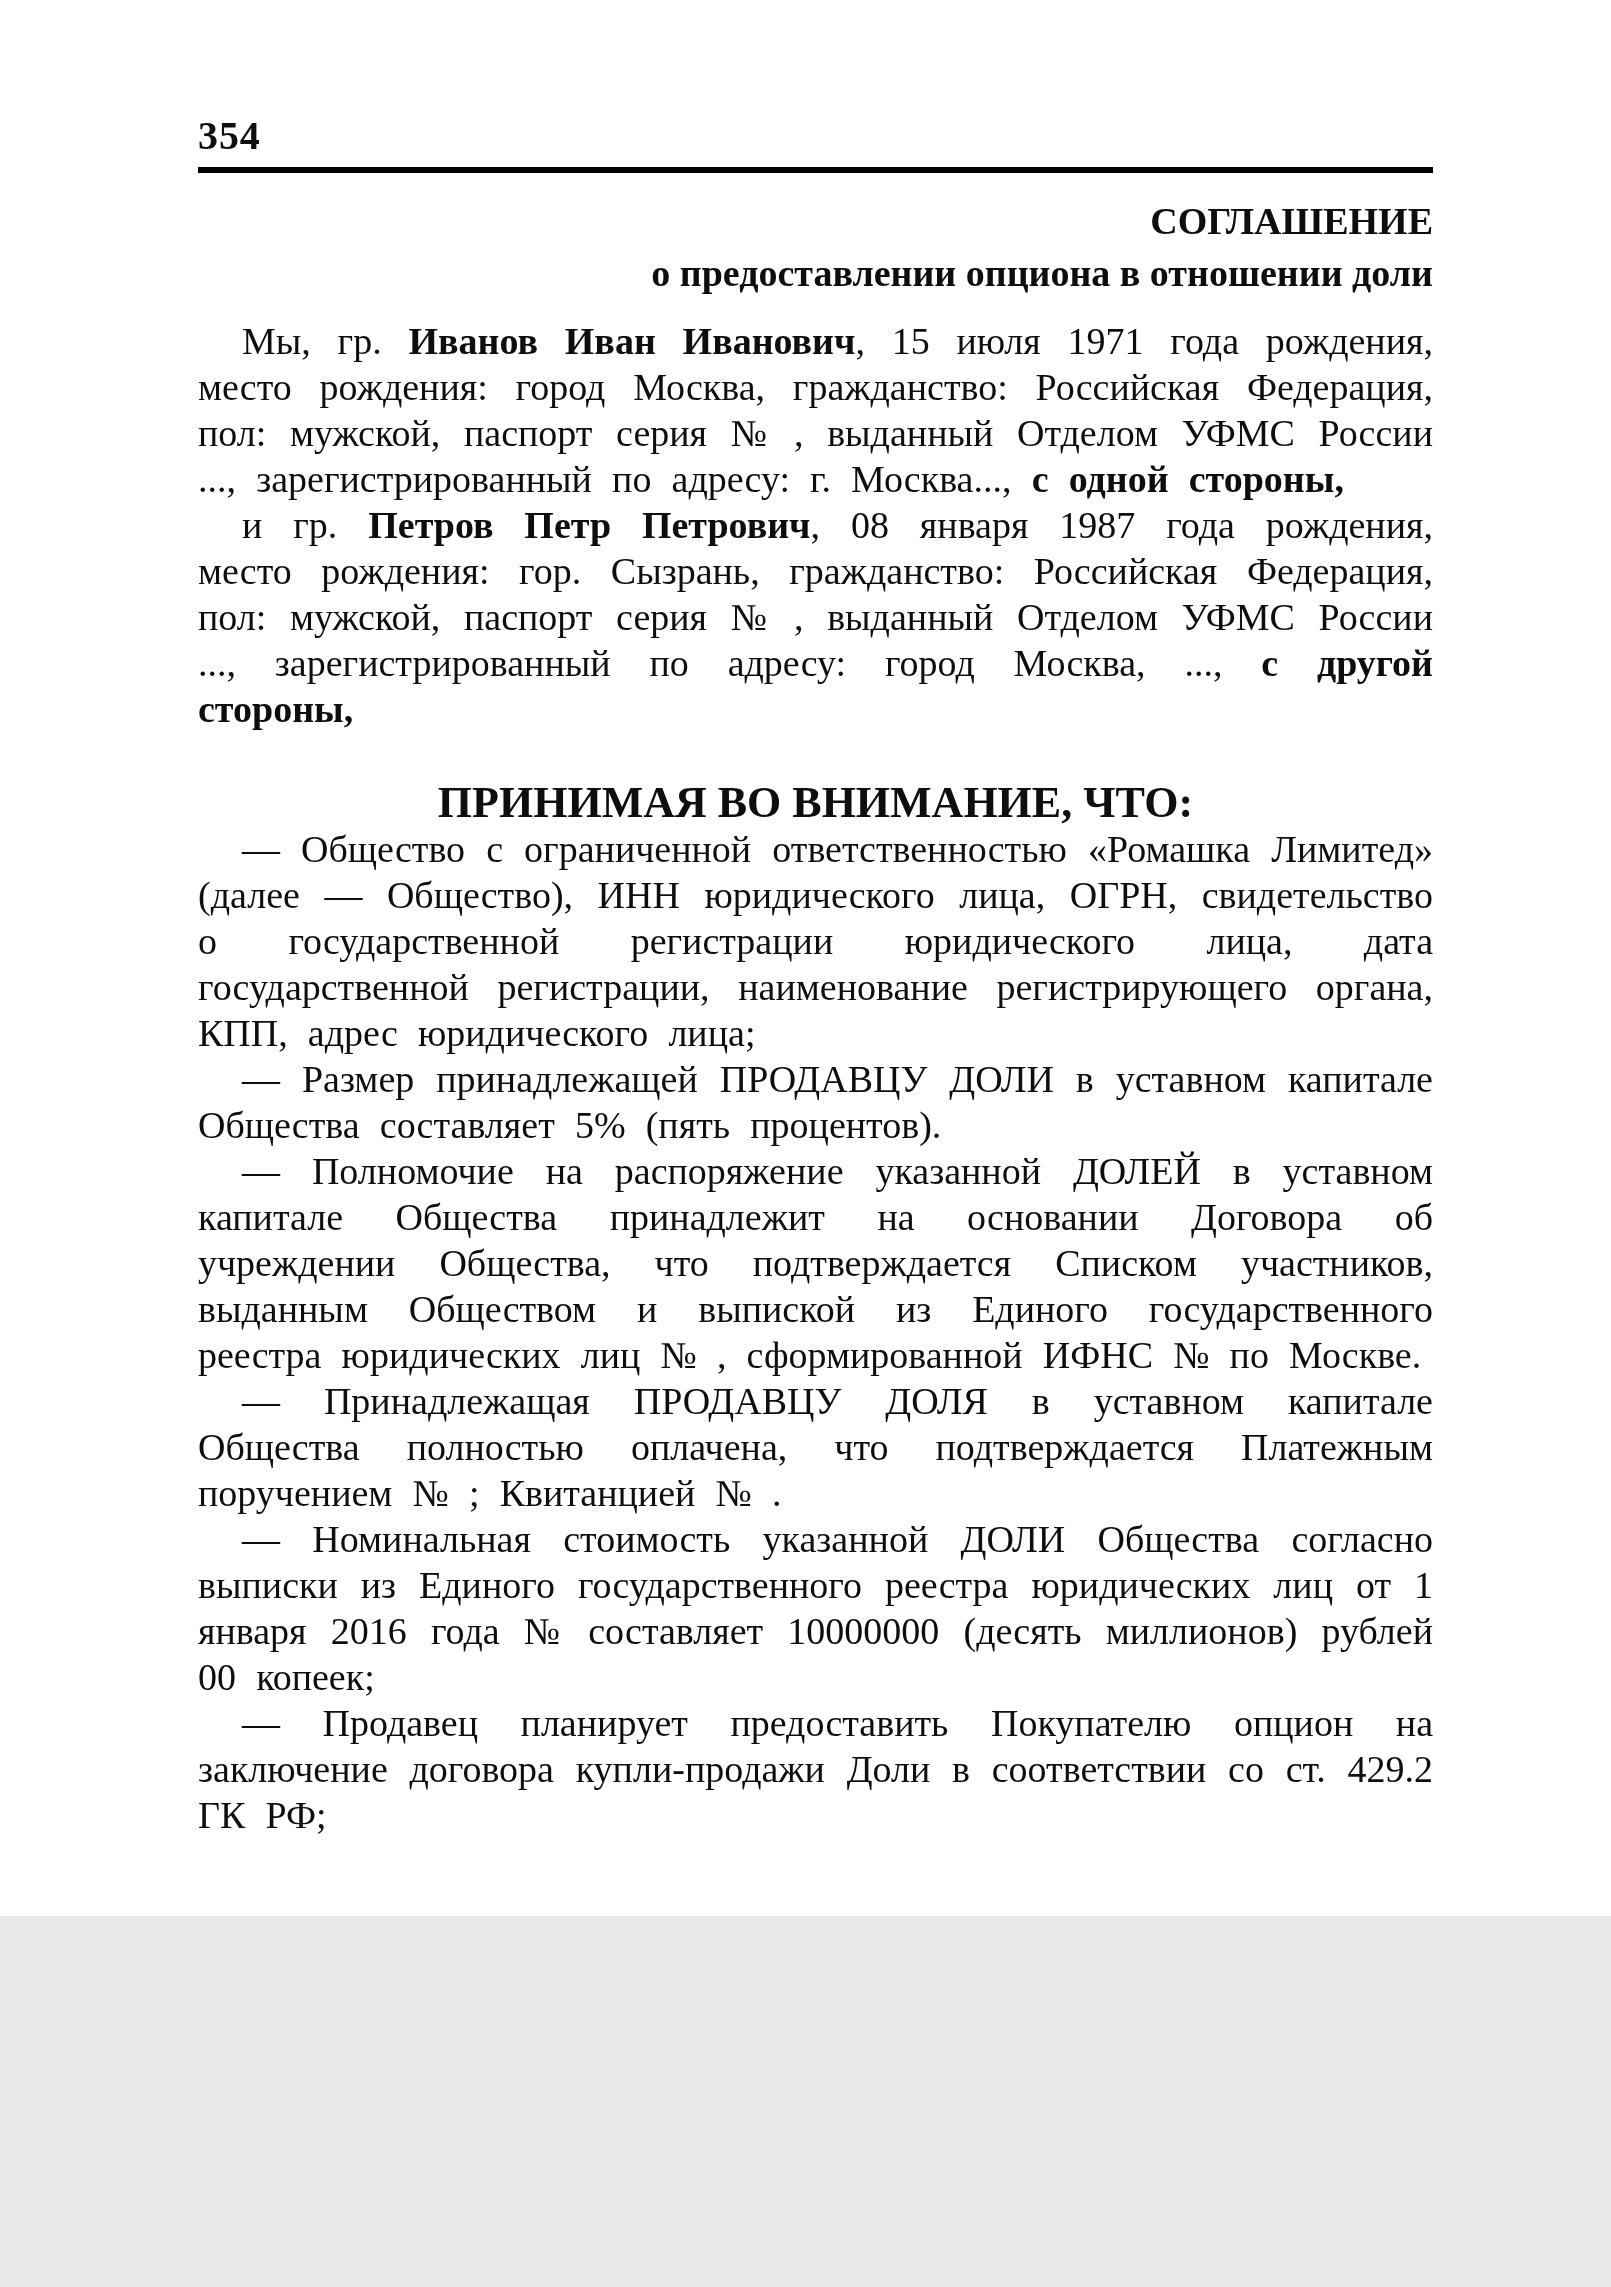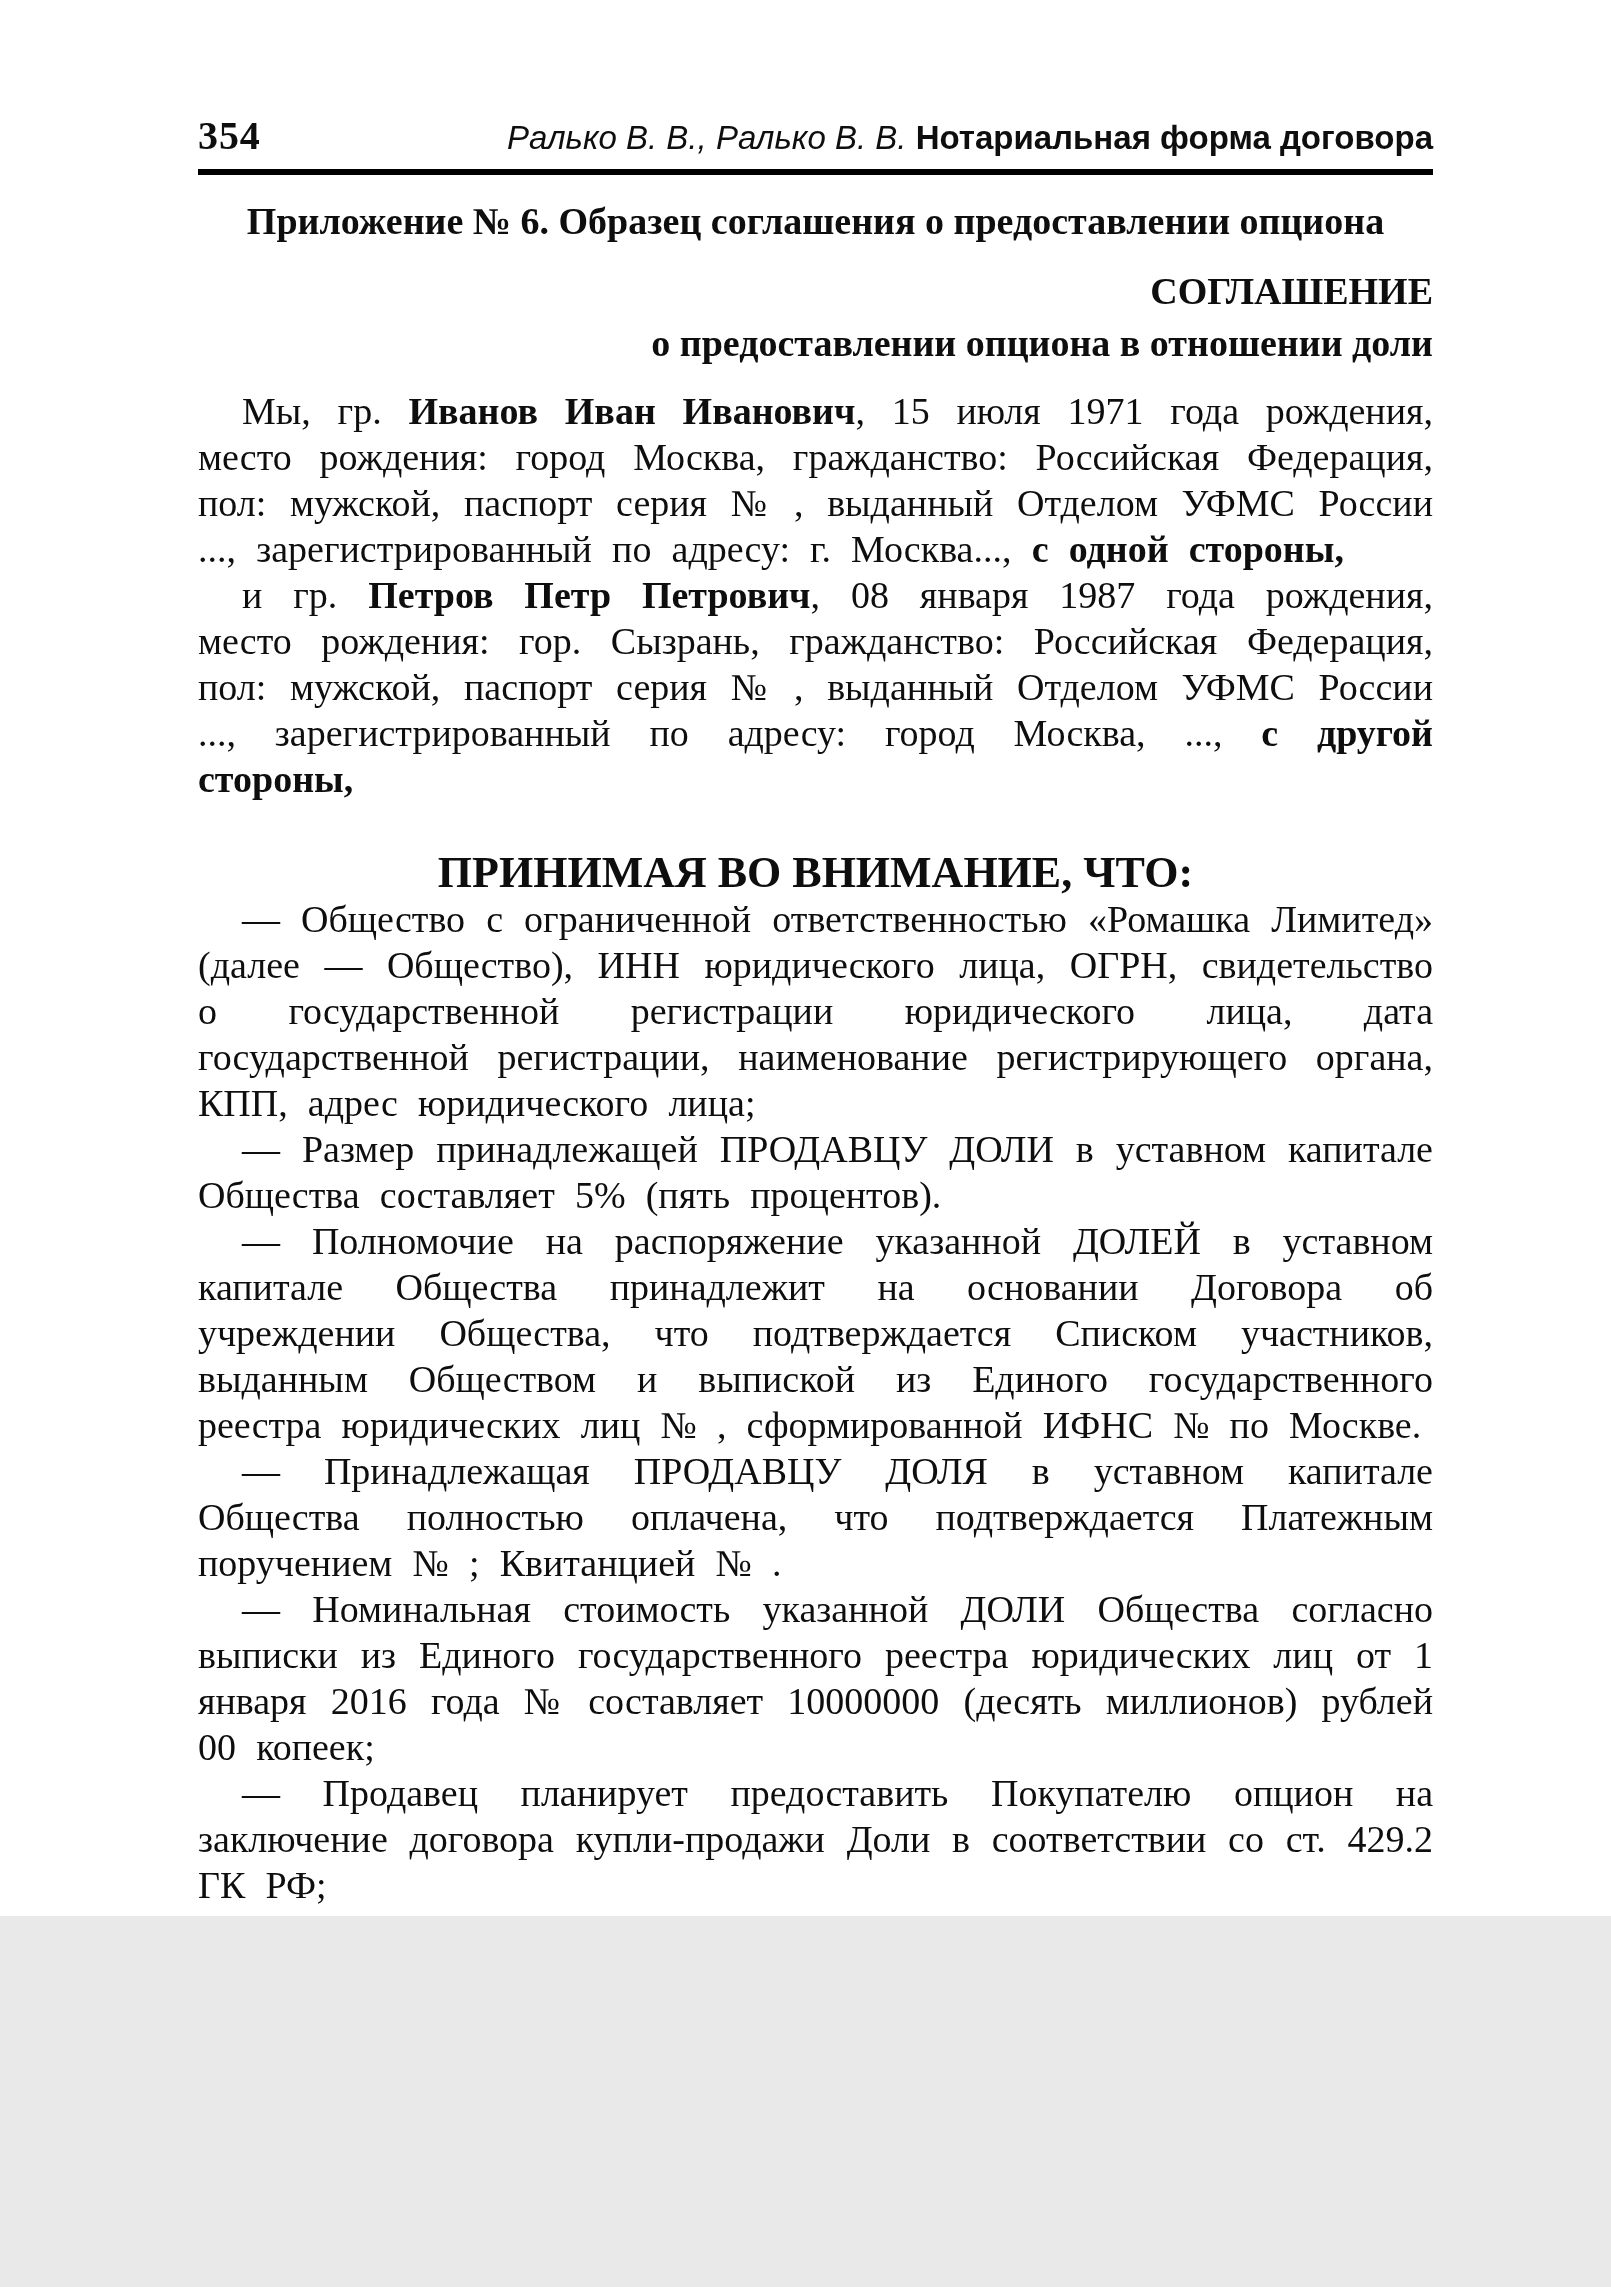--- a/index.html
+++ b/index.html
@@ -79,29 +79,24 @@
     word-spacing: normal;
   }
 </style>
 </head>
 <body>
 
 <div class="page">
 
   <header class="running-header">
     <span class="page-num">354</span>
-    <span class="running-title">
-      <span class="authors">Ралько В. В., Ралько В. В.</span>
-      <span class="book">Нотариальная форма договора</span>
-    </span>
   </header>
 
   <div class="header-rule"></div>
 
-  <h1 class="appendix-title">Приложение № 6. Образец соглашения о предоставлении опциона</h1>
 
   <div class="doc-heading">
     <div>СОГЛАШЕНИЕ</div>
     <div>о предоставлении опциона в отношении доли</div>
   </div>
 
   <div class="body-text">
 
     <p class="para"><span>Мы, гр. </span><b>Иванов Иван Иванович</b><span>, 15 июля 1971 года рождения, место рождения: город Москва, гражданство: Российская Федерация, пол: мужской, паспорт серия № , выданный Отделом УФМС России ..., зарегистрированный по адресу: г. Москва..., </span><b>с одной стороны,</b></p>
 

